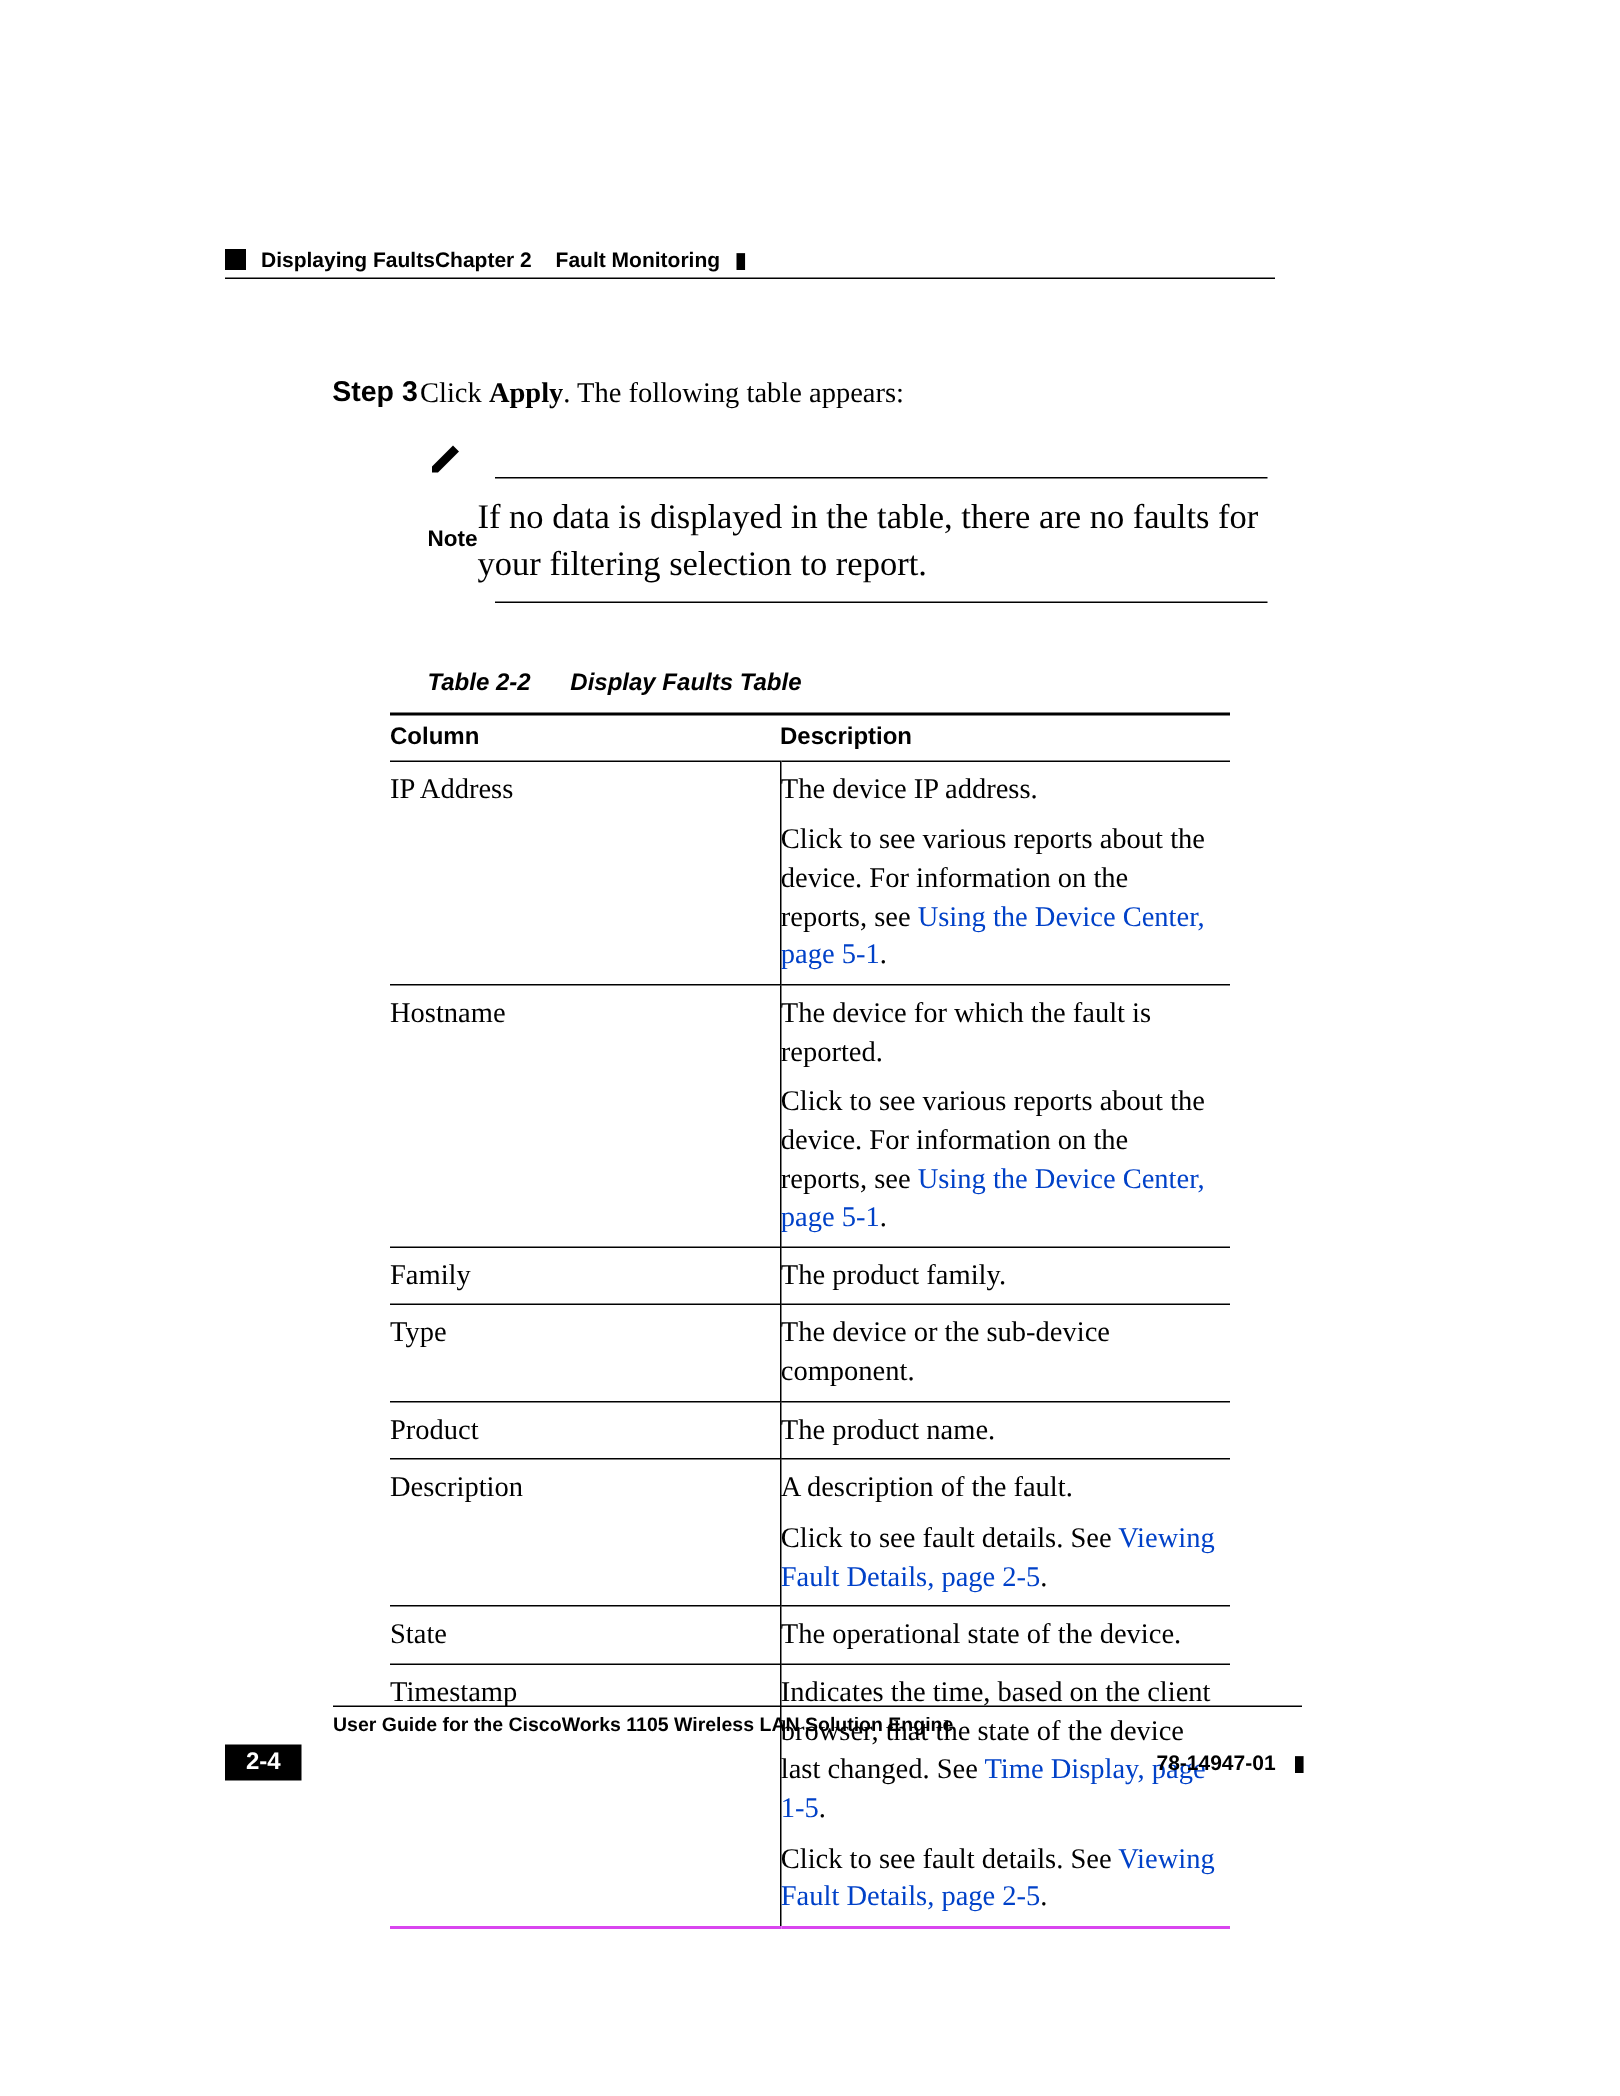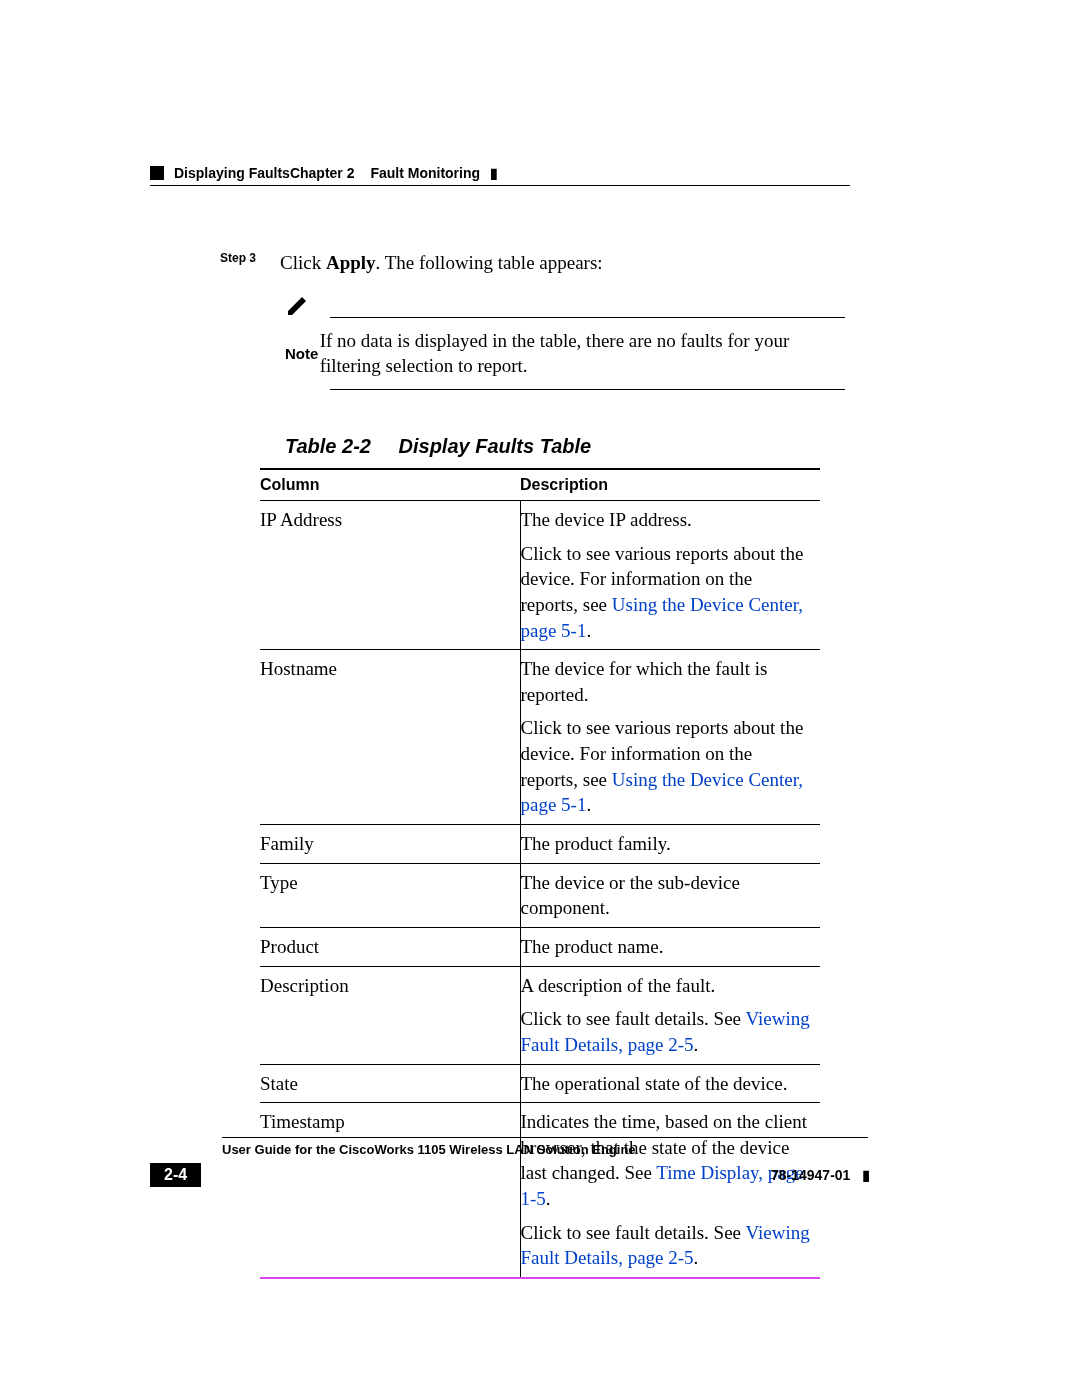--- a/index.html
+++ b/index.html
@@ -49,22 +49,23 @@
     margin-left: 0;
   }
   .step-block {
     display: flex;
     margin-left: 70px;
     margin-bottom: 18px;
   }
   .step-label {
     width: 60px;
     font-family: Arial, Helvetica, sans-serif;
-    font-size: 12px;
-    font-weight: bold;
+    font-size: 19px;
+    font-weight: bold;
+    text-align: center;
   }
   .step-text {
     font-size: 19px;
     line-height: 1.3;
   }
   .step-text b { font-weight: bold; }
 
   .note-block {
     margin-left: 135px;
     width: 560px;
@@ -83,32 +84,32 @@
     margin-top: 6px;
     align-items: center;
   }
   .note-label {
     width: 45px;
     font-family: Arial, Helvetica, sans-serif;
     font-size: 15px;
     font-weight: bold;
   }
   .note-text {
-    font-size: 19px;
+    font-size: 23px;
     line-height: 1.35;
   }
   .note-rule-bottom {
     border-top: 1px solid #000;
     margin-top: 10px;
     margin-left: 45px;
   }
 
   .table-caption {
     font-family: Arial, Helvetica, sans-serif;
-    font-size: 20px;
+    font-size: 16px;
     font-weight: bold;
     font-style: italic;
     margin-left: 135px;
     margin-bottom: 10px;
   }
   .table-caption .tid { margin-right: 22px; }
 
   table.faults {
     border-collapse: collapse;
     width: 560px;

